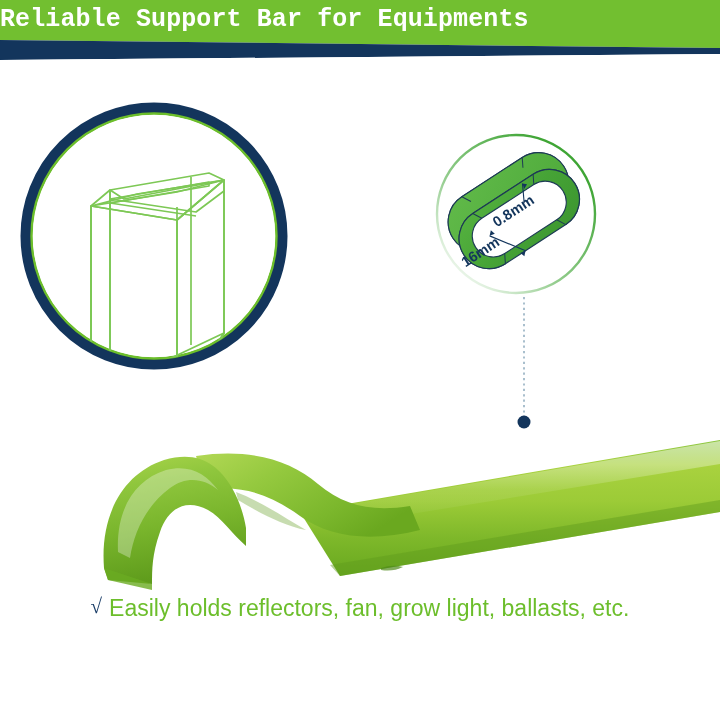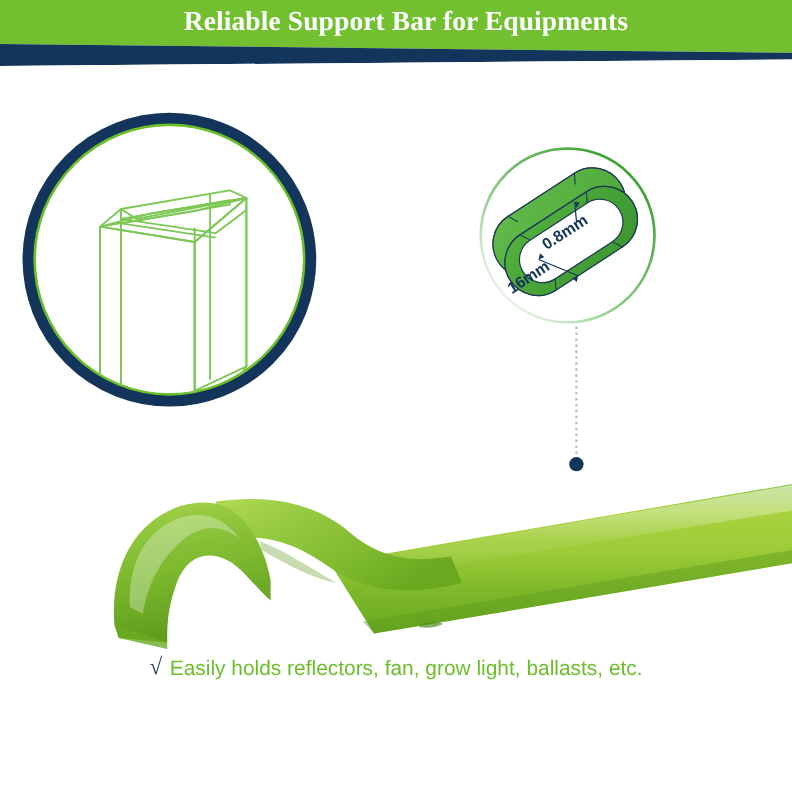--- a/index.html
+++ b/index.html
@@ -36,28 +36,28 @@
     position: absolute;
     left: 0;
     top: 0;
     display: block;
   }
   .header-title {
     position: absolute;
     left: 0;
     top: 5px;
     width: 571px;
-    text-align: right;
+    text-align: left;
     color: #ffffff;
     font-size: 25px;
     font-weight: bold;
     letter-spacing: 0.1px;
     line-height: 30px;
     white-space: nowrap;
-    font-family: Liberation Serif, serif;
+    font-family: Liberation Mono, monospace;
   }
 
   
   .art-area {
     position: absolute;
     left: 0;
     top: 60px;
     width: 720px;
     height: 560px;
   }
@@ -90,21 +90,21 @@
     color: #1c3f69;
     font-size: 21px;
     line-height: 1;
     margin-right: 7px;
     position: relative;
     top: -2px;
     font-family: "Liberation Serif", serif;
   }
   .tagline-text {
     color: #6cbe2b;
-    font-size: 19px;
+    font-size: 23px;
     line-height: 1;
     white-space: nowrap;
     font-family: "Liberation Sans", sans-serif;
   }
 </style>
 </head>
 <body>
 
 <div id="stage">
 

